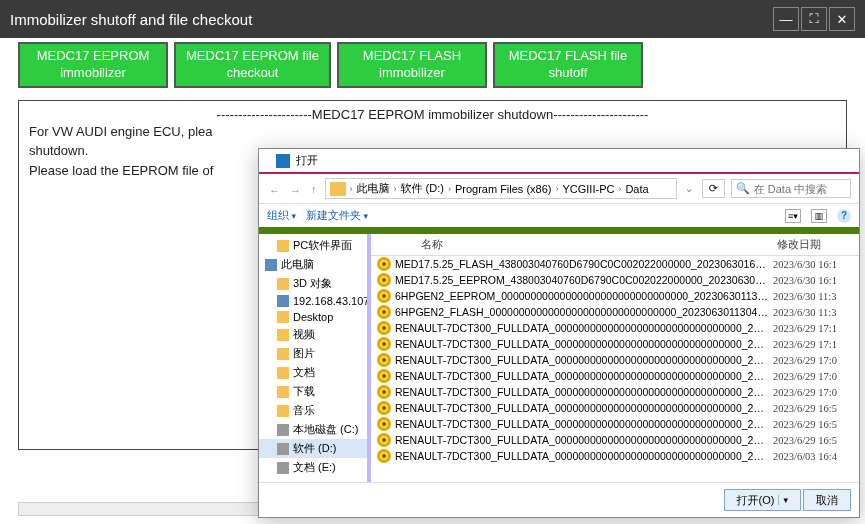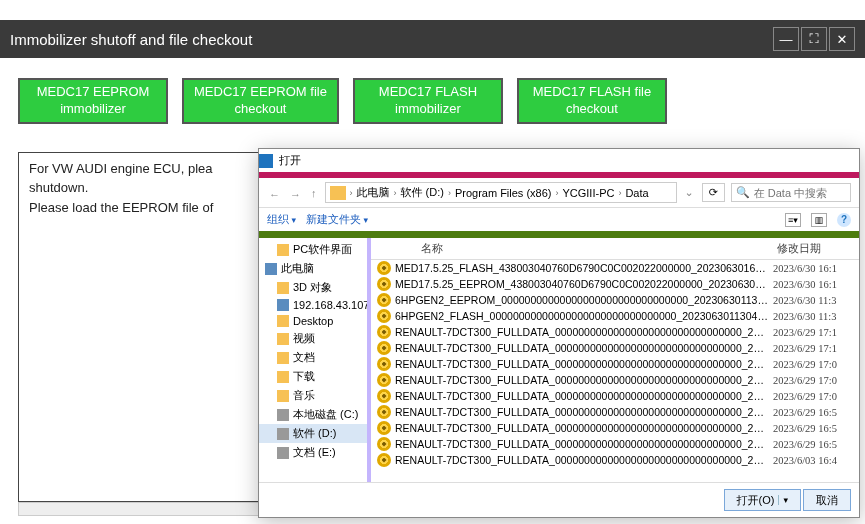--- a/index.html
+++ b/index.html
@@ -1,32 +1,32 @@
 <!DOCTYPE html>
 <html><head>
 <meta charset="utf-8">
 <style>
 * { box-sizing: border-box; margin: 0; padding: 0; font-family: "Segoe UI", Tahoma, sans-serif; }
 body { background: #fff; width: 865px; height: 524px; overflow: hidden; position: relative; }
 
-.titlebar { background: #3a3a3a; color: #fff; height: 38px; display: flex; align-items: center; padding: 1px 10px; margin-top: 20px; }
+.titlebar { background: #3a3a3a; color: #fff; height: 38px; display: flex; align-items: center; padding: 1px 10px; }
 .titlebar-text { font-size: 15px; flex: 1; }
 .win-controls { display: flex; gap: 2px; }
 .win-btn { width: 26px; height: 24px; border: 1px solid #888; background: #3a3a3a; color: #fff; display: flex; align-items: center; justify-content: center; cursor: pointer; font-size: 13px; }
 
-.tab-row { display: flex; gap: 14px; padding: 20px 18px; }
+.tab-row { display: flex; gap: 6px; padding: 4px 18px; }
 .tab-btn { background: #2ecc40; color: #fff; border: 2px solid #555; padding: 4px 10px; font-size: 13px; text-align: center; min-width: 150px; line-height: 1.3; cursor: pointer; white-space: pre-line; }
 
 .content-box { margin: 8px 18px; border: 1px solid #444; height: 350px; padding: 6px 10px; font-size: 13px; color: #222; position: relative; background: #fff; }
 .heading-line { text-align: center; font-size: 13px; letter-spacing: 0; }
 .body-text { font-size: 13px; line-height: 1.5; }
 
 
 .file-dialog { position: absolute; left: 258px; top: 148px; width: 602px; height: 370px; background: #fff; border: 1px solid #888; box-shadow: 0 4px 20px rgba(0,0,0,0.25); display: flex; flex-direction: column; font-size: 11px; }
-.fd-title { background: #fff; border-bottom: 6px solid #be185d; padding: 4px 0; display: flex; align-items: center; gap: 6px; }
+.fd-title { background: #fff; border-bottom: 2px solid #be185d; padding: 4px 17px; display: flex; align-items: center; gap: 6px; }
 .fd-title-icon { width: 14px; height: 14px; background: #1e73be; display: inline-block; }
 .fd-nav { display: flex; align-items: center; gap: 6px; padding: 4px 8px; border-bottom: 1px solid #ddd; }
 .fd-nav-arrow { color: #888; cursor: pointer; padding: 0 2px; }
 .fd-folder-icon { width: 16px; height: 14px; background: #f7c154; display: inline-block; }
 .fd-crumbs { flex: 1; border: 1px solid #ccc; padding: 2px 4px; display: flex; align-items: center; gap: 4px; font-size: 11px; overflow: hidden; white-space: nowrap; }
 .fd-crumb-sep { color: #666; font-size: 9px; }
 .fd-refresh { border: 1px solid #ccc; padding: 2px 6px; cursor: pointer; }
 .fd-search { border: 1px solid #ccc; padding: 2px 4px; width: 120px; display: flex; align-items: center; gap: 4px; }
 .fd-search input { border: none; outline: none; width: 100%; font-size: 11px; }
 
@@ -83,24 +83,25 @@
 </div>
 
 <div class="tab-row">
   <div class="tab-btn">MEDC17 EEPROM
 immobilizer</div>
   <div class="tab-btn">MEDC17 EEPROM file
 checkout</div>
   <div class="tab-btn">MEDC17 FLASH
 immobilizer</div>
   <div class="tab-btn">MEDC17 FLASH file
-checkout</div>
+shutoff</div>
 </div>
 
 <div class="content-box">
+  <div class="heading-line">----------------------MEDC17 EEPROM immobilizer shutdown----------------------</div>
   <div class="body-text">
     <span>For VW AUDI engine ECU, plea</span><br>
     <span>shutdown.</span><br>
     <span>Please load the EEPROM file of</span>
   </div>
 </div>
 
 <div class="bottom-scrollbar"></div>
 
 <div class="file-dialog">
@@ -165,20 +166,24 @@
         <div class="fd-tree-item indent">
           <span class="t-icon t-folder"></span>
           <span>Desktop</span>
         </div>
         <div class="fd-tree-item indent">
           <span class="t-icon t-folder"></span>
           <span>视频</span>
         </div>
         <div class="fd-tree-item indent">
           <span class="t-icon t-folder"></span>
+          <span>图片</span>
+        </div>
+        <div class="fd-tree-item indent">
+          <span class="t-icon t-folder"></span>
           <span>文档</span>
         </div>
         <div class="fd-tree-item indent">
           <span class="t-icon t-folder"></span>
           <span>下载</span>
         </div>
         <div class="fd-tree-item indent">
           <span class="t-icon t-folder"></span>
           <span>音乐</span>
         </div>

